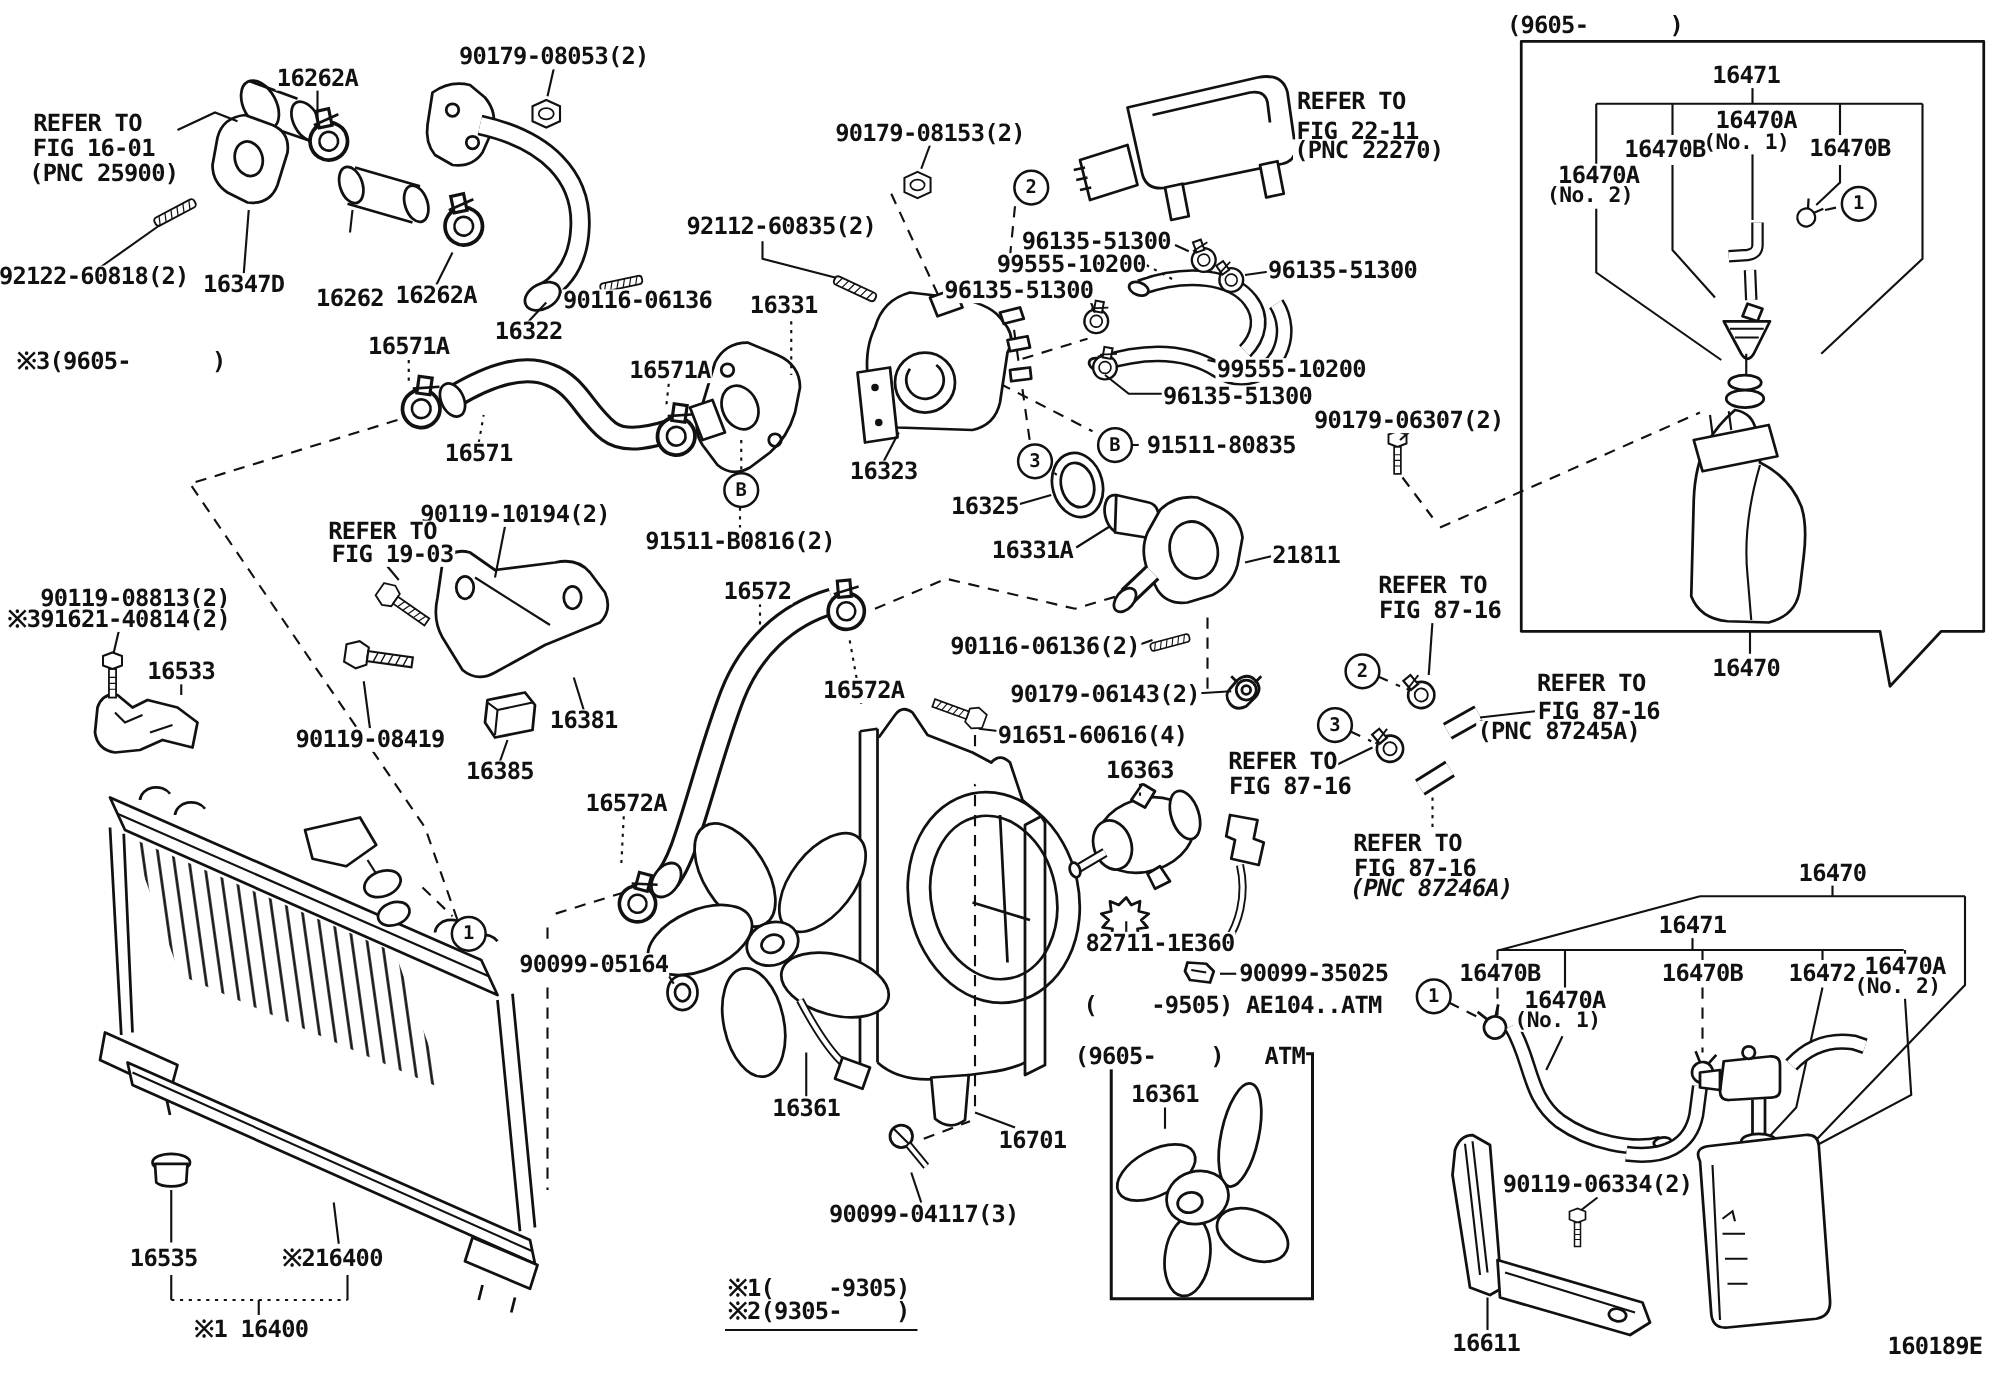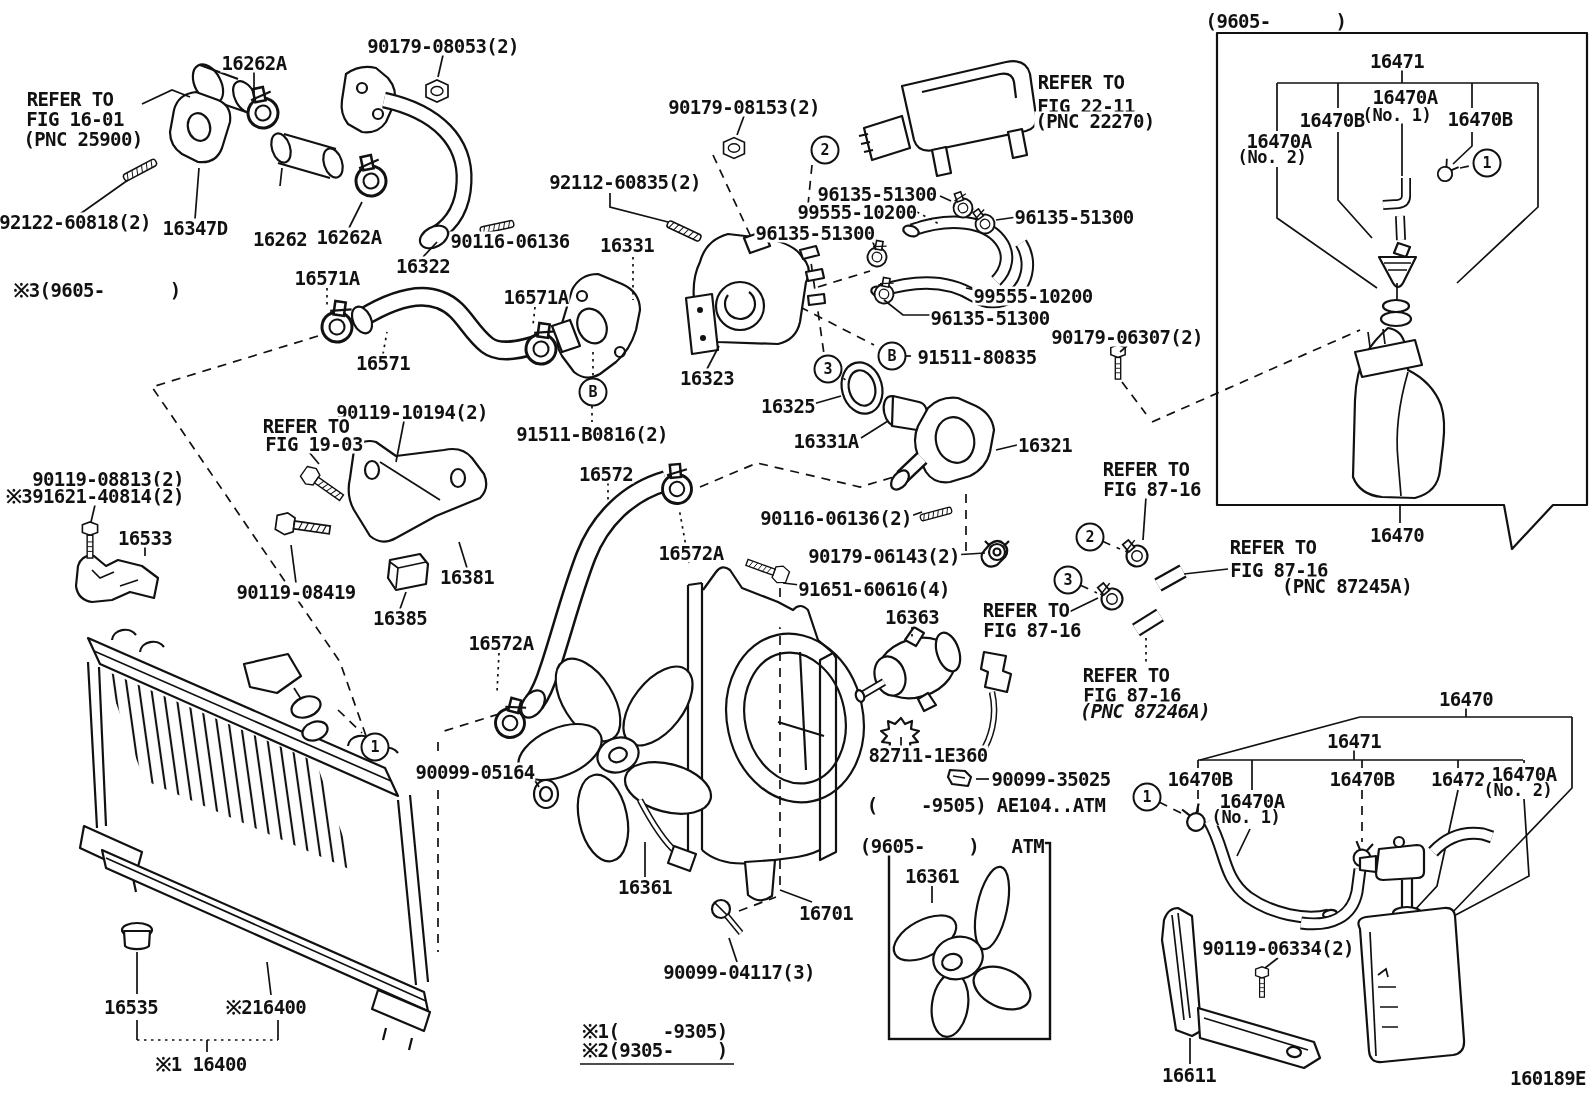--- a/index.html
+++ b/index.html
@@ -405,21 +405,21 @@
       <div class="lbl" style="left: 857px; top: 212px;">99555-10200</div>
       <div class="lbl" style="left: 815px; top: 233px;">96135-51300</div>
       <div class="lbl" style="left: 1074px; top: 217px;">96135-51300</div>
       <div class="lbl" style="left: 1033px; top: 296px;">99555-10200</div>
       <div class="lbl" style="left: 990px; top: 318px;">96135-51300</div>
       <div class="lbl" style="left: 1127px; top: 337px; text-align: right;">90179-06307(2)</div>
       <div class="lbl" style="left: 977px; top: 357px;">91511-80835</div>
       <div class="lbl" style="left: 707px; top: 378px;">16323</div>
       <div class="lbl" style="left: 788px; top: 406px;">16325</div>
       <div class="lbl" style="left: 826px; top: 441px;">16331A</div>
-      <div class="lbl" style="left: 1045px; top: 445px;">16321</div>
+      <div class="lbl" style="left: 1045px; top: 445px;">21811</div>
       <div class="lbl" style="left: 592px; top: 434px;">91511-B0816(2)</div>
       <div class="lbl" style="left: 412px; top: 412px; text-align: right;">90119-10194(2)</div>
       <div class="lbl" style="left: 306px; top: 426px;">REFER TO</div>
       <div class="lbl" style="left: 314px; top: 444px;">FIG 19-03</div>
       <div class="lbl" style="left: 108px; top: 479px;">90119-08813(2)</div>
       <div class="lbl" style="left: 95px; top: 496px;">※391621-40814(2)</div>
       <div class="lbl" style="left: 145px; top: 523px; margin-top: 15px;">16533</div>
       <div class="lbl" style="left: 296px; top: 592px;">90119-08419</div>
       <div class="lbl" style="left: 467px; top: 577px;">16381</div>
       <div class="lbl" style="left: 400px; top: 618px;">16385</div>
@@ -429,21 +429,21 @@
       <div class="lbl" style="left: 836px; top: 518px;">90116-06136(2)</div>
       <div class="lbl" style="left: 884px; top: 556px;">90179-06143(2)</div>
       <div class="lbl" style="left: 874px; top: 589px;">91651-60616(4)</div>
       <div class="lbl" style="left: 912px; top: 617px;">16363</div>
       <div class="lbl" style="left: 1146px; top: 469px;">REFER TO</div>
       <div class="lbl" style="left: 1152px; top: 489px;">FIG 87-16</div>
       <div class="lbl" style="left: 1026px; top: 610px;">REFER TO</div>
       <div class="lbl" style="left: 1032px; top: 630px;">FIG 87-16</div>
       <div class="lbl" style="left: 1273px; top: 547px;">REFER TO</div>
       <div class="lbl" style="left: 1279px; top: 570px;">FIG 87-16</div>
-      <div class="lbl" style="left: 1347px; top: 586px;">(PNC 87245A)</div>
+      <div class="lbl" style="left: 1247px; top: 586px;">(PNC 87245A)</div>
       <div class="lbl" style="left: 1126px; top: 675px;">REFER TO</div>
       <div class="lbl" style="left: 1132px; top: 695px;">FIG 87-16</div>
       <div class="lbl" style="left: 1145px; top: 711px; font-style: italic;">(PNC 87246A)</div>
       <div class="lbl" style="left: 1276px; top: 21px;">(9605-      )</div>
       <div class="lbl" style="left: 1397px; top: 61px;">16471</div>
       <div class="lbl" style="left: 1405px; top: 97px;">16470A</div>
       <div class="lbl small" style="left: 1397px; top: 115px;">(No. 1)</div>
       <div class="lbl" style="left: 1332px; top: 120px;">16470B</div>
       <div class="lbl" style="left: 1480px; top: 119px;">16470B</div>
       <div class="lbl" style="left: 1279px; top: 141px;">16470A</div>

